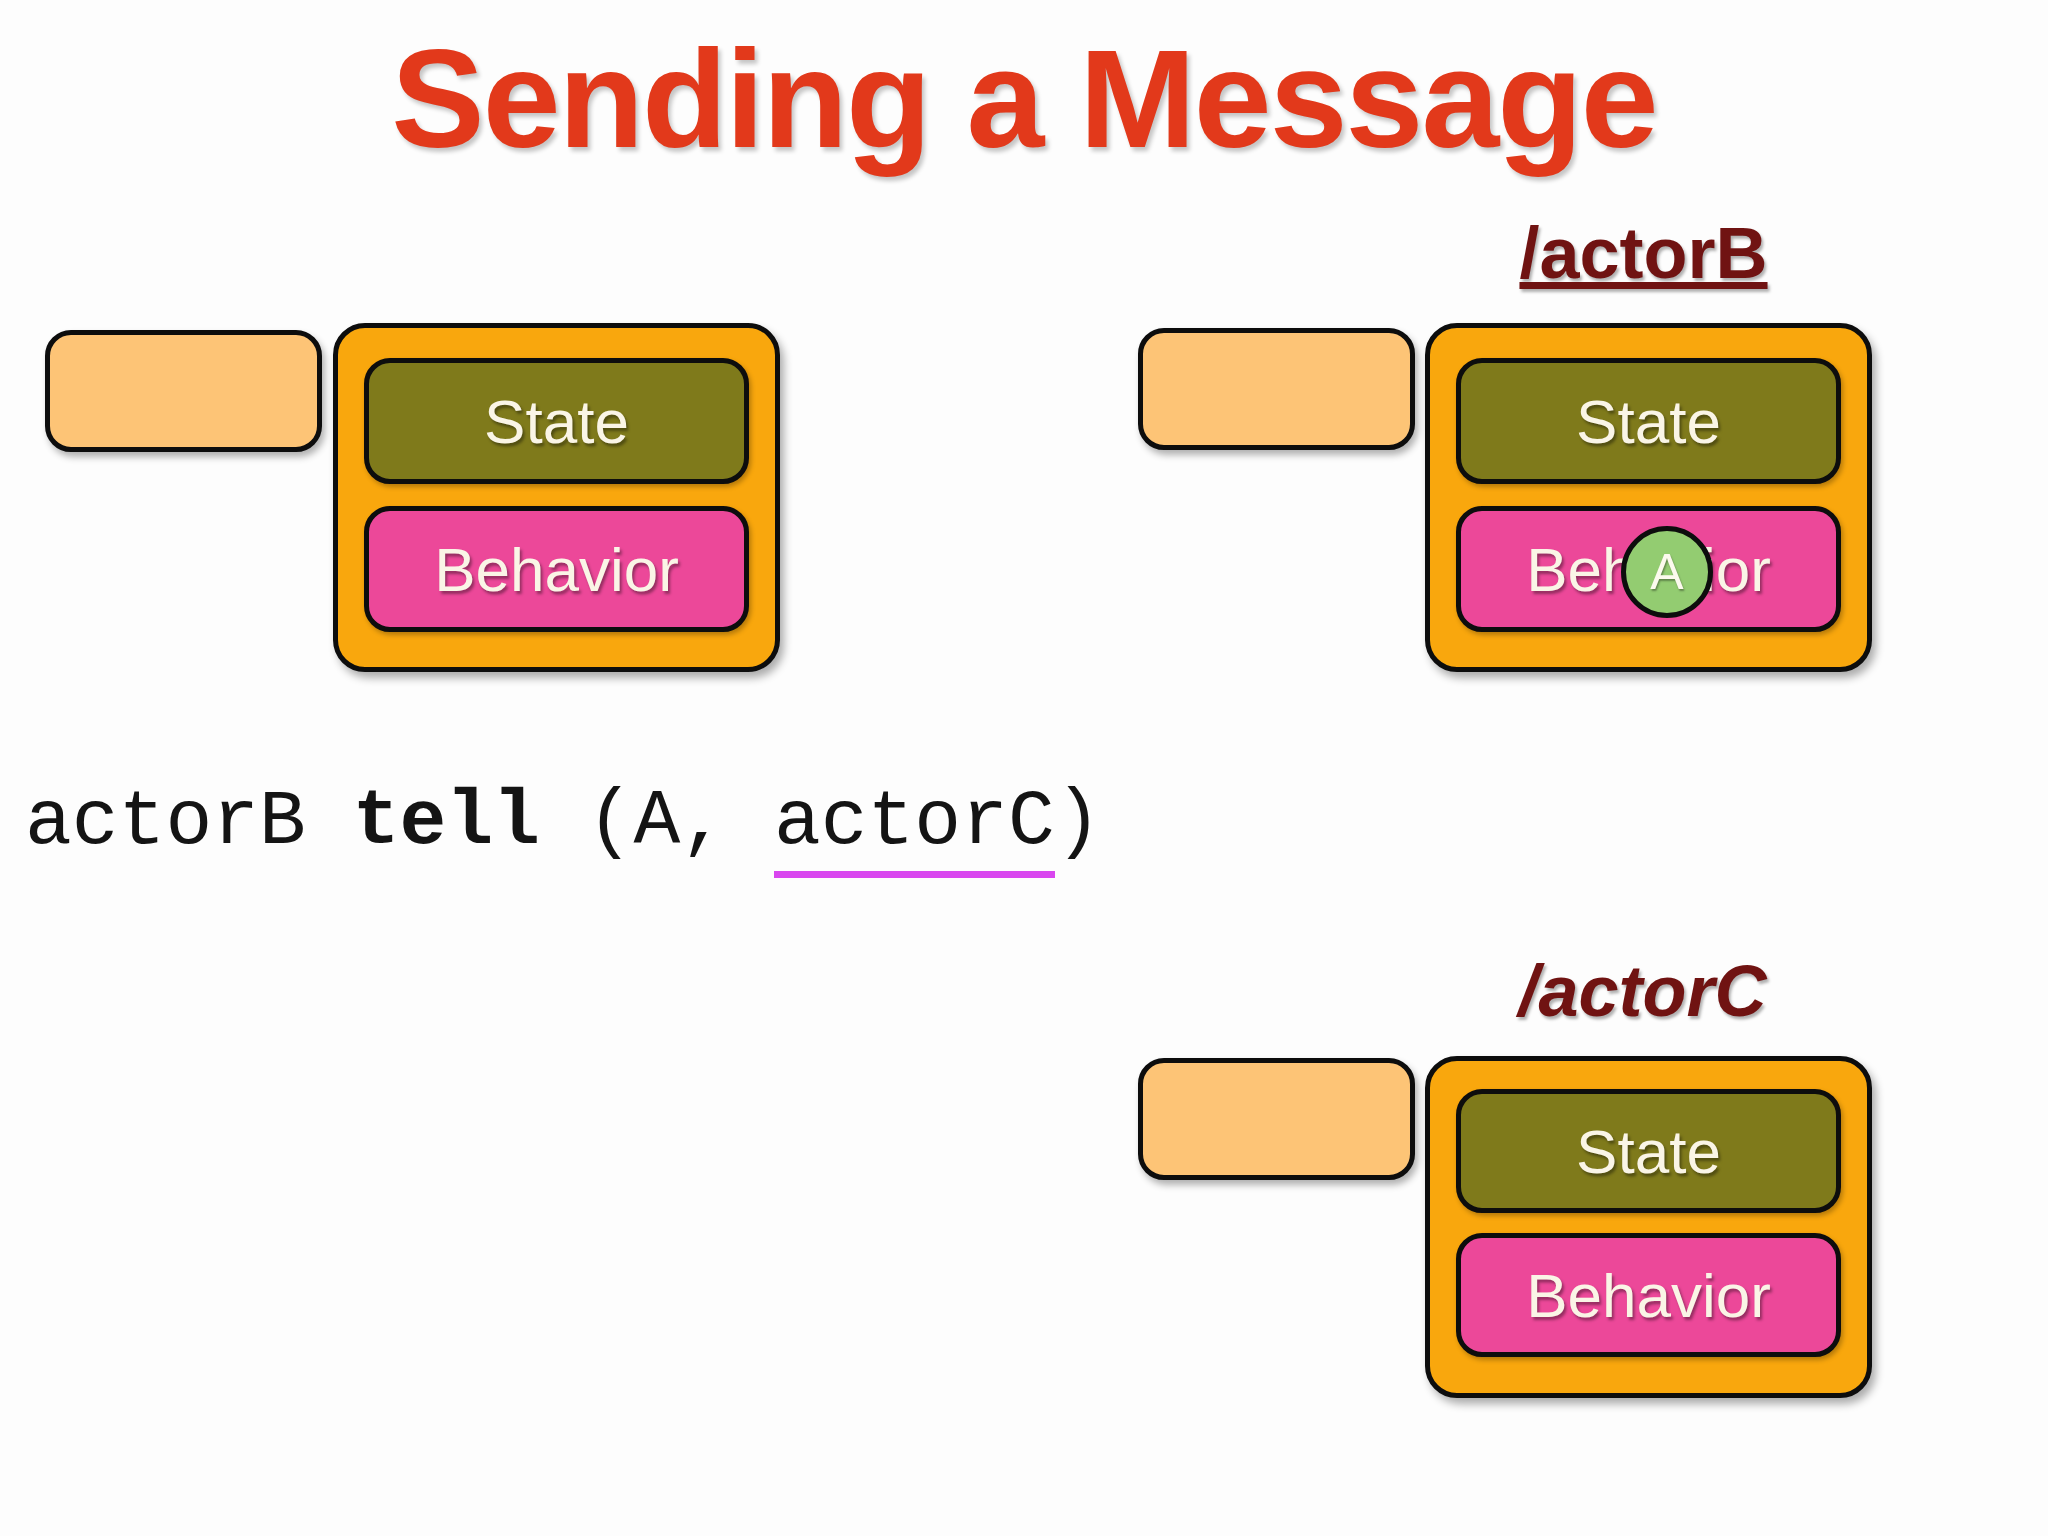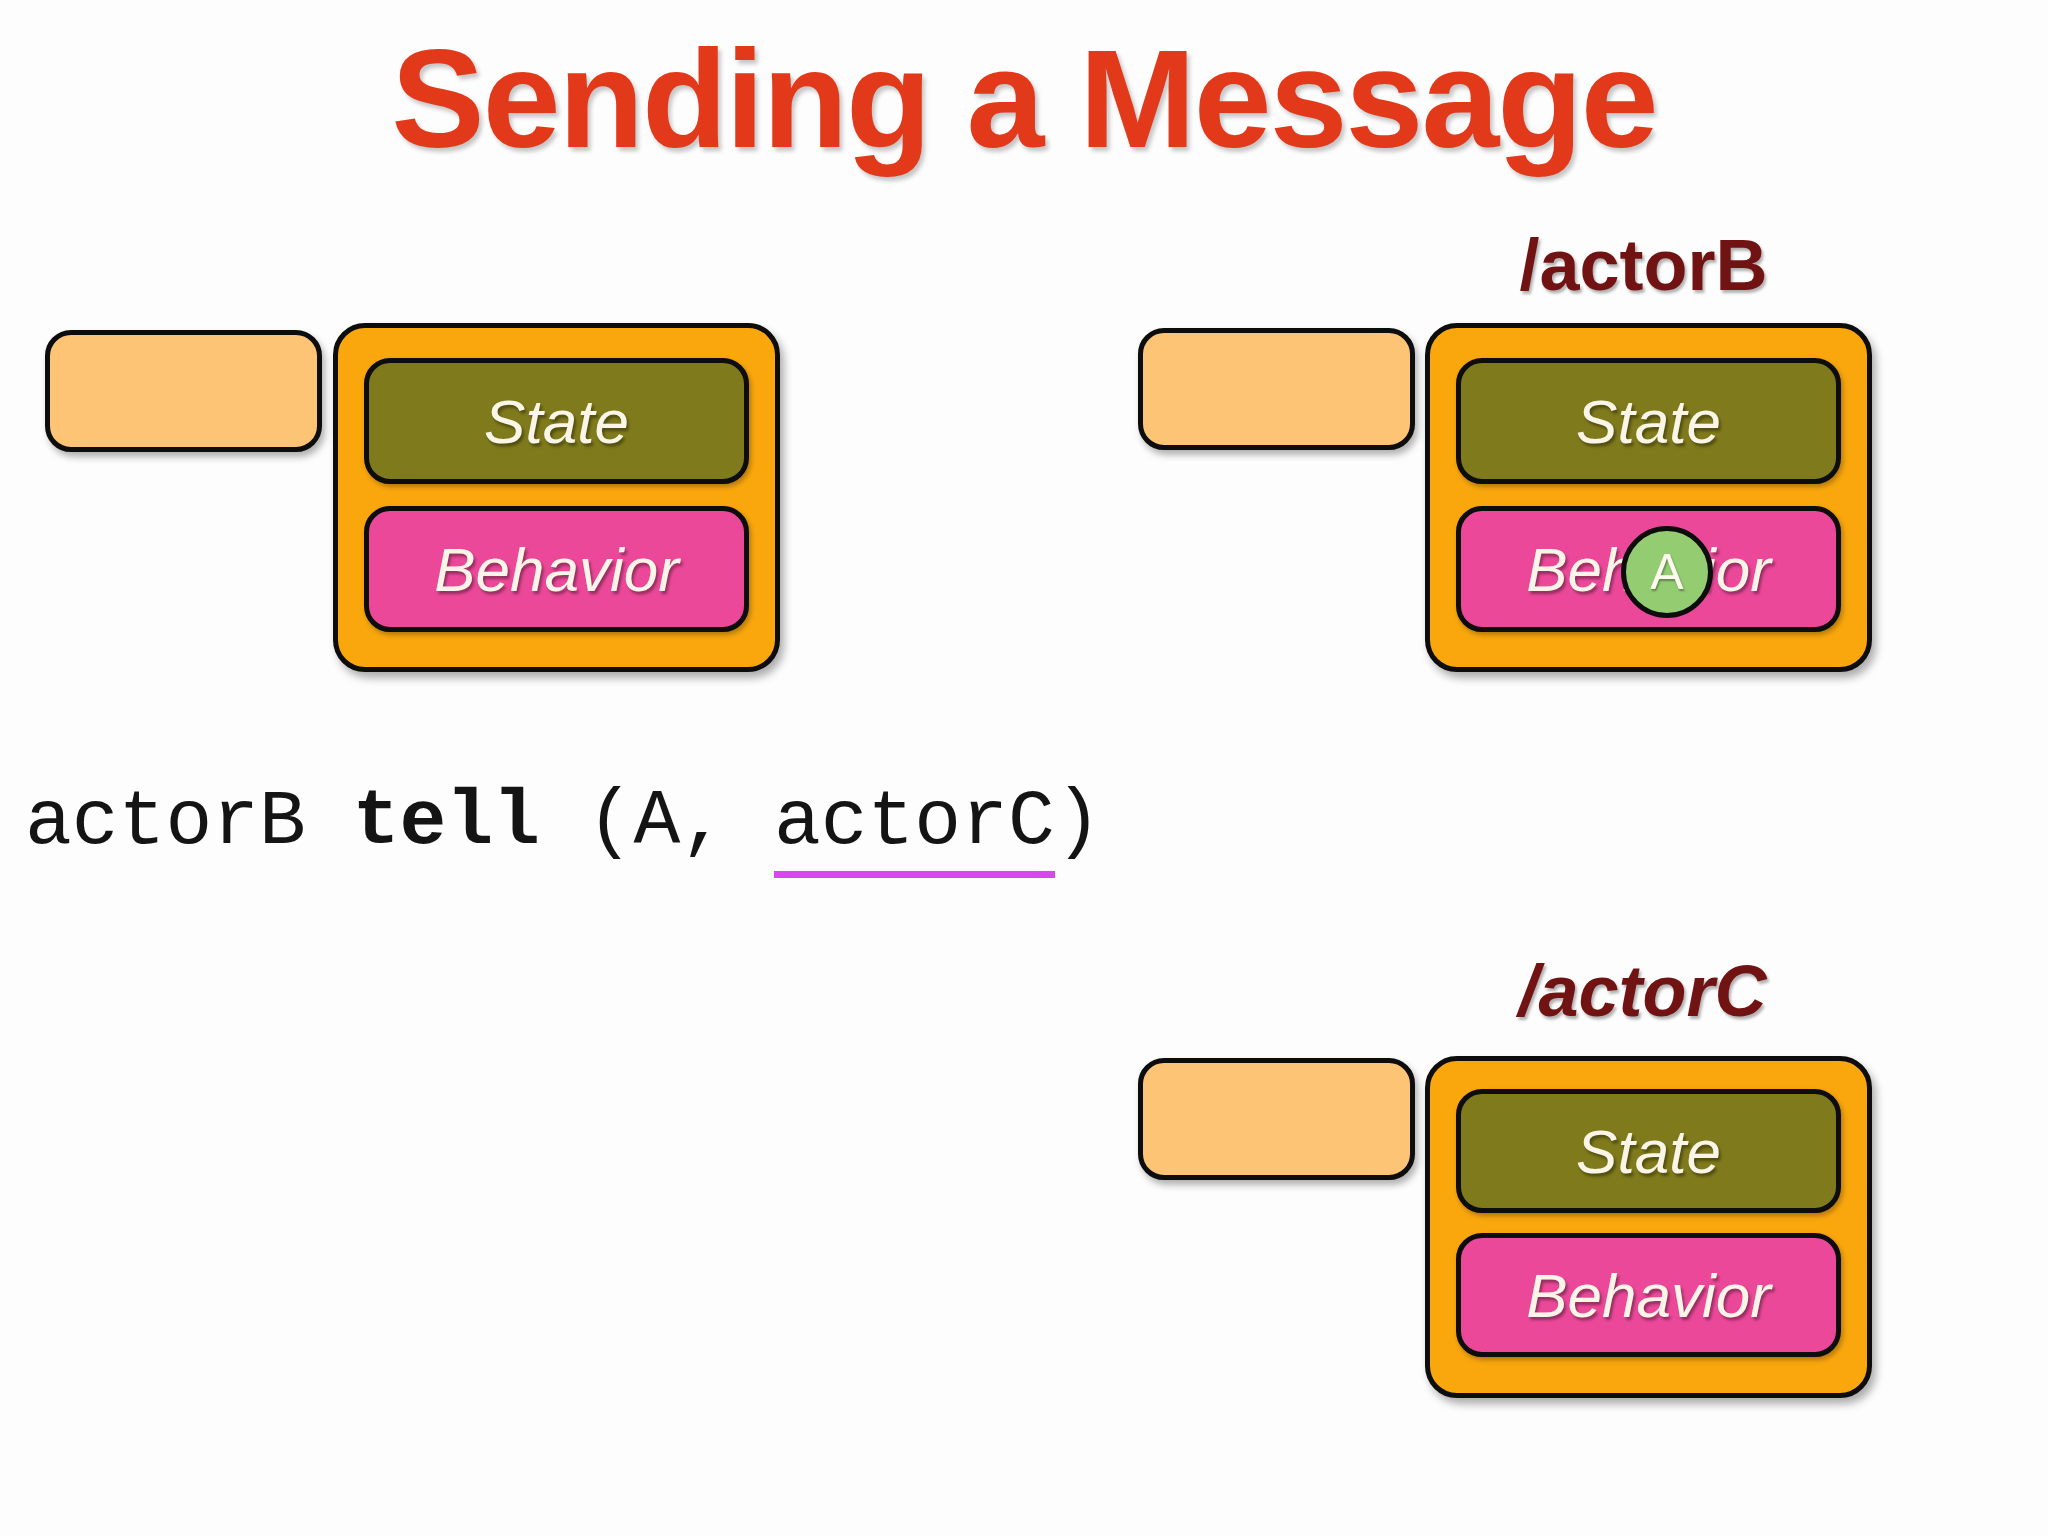--- a/index.html
+++ b/index.html
@@ -38,21 +38,21 @@
   .actor-label {
     position: absolute;
     width: 437px;
     text-align: center;
     font-size: 72px;
     font-weight: 600;
     color: #701312;
     text-shadow: 2px 3px 3px rgba(0,0,0,0.30);
   }
   .label-a { left: 333px;  top: 216px; }
-  .label-b { left: 1425px; top: 224px; }
+  .label-b { left: 1425px; top: 212px; text-decoration: underline; }
   .label-c { left: 1425px; top: 950px; width: 435px; font-style: italic; }
 
   
   .mailbox {
     position: absolute;
     width: 267px;
     height: 112px;
     background: #FDC476;
     border: 5px solid #0D0D0D;
     border-radius: 26px;
@@ -85,21 +85,20 @@
     border-radius: 26px;
     display: flex;
     align-items: center;
     justify-content: center;
     box-shadow: 2px 3px 5px rgba(0,0,0,0.28);
   }
   .inner-box span {
     font-size: 62px;
     color: #FAF5E6;
     text-shadow: 2px 3px 3px rgba(0,0,0,0.38);
-    font-style: italic;
   }
   .state    { top: 30px;  background: #7F7A1B; }
   .behavior { top: 178px; background: #ec4899; }
   .box-c .state    { top: 28px;  height: 114px; }
   .box-c .behavior { top: 172px; height: 114px; }
 
   
   .msg-circle {
     position: absolute;
     left: 191px;

